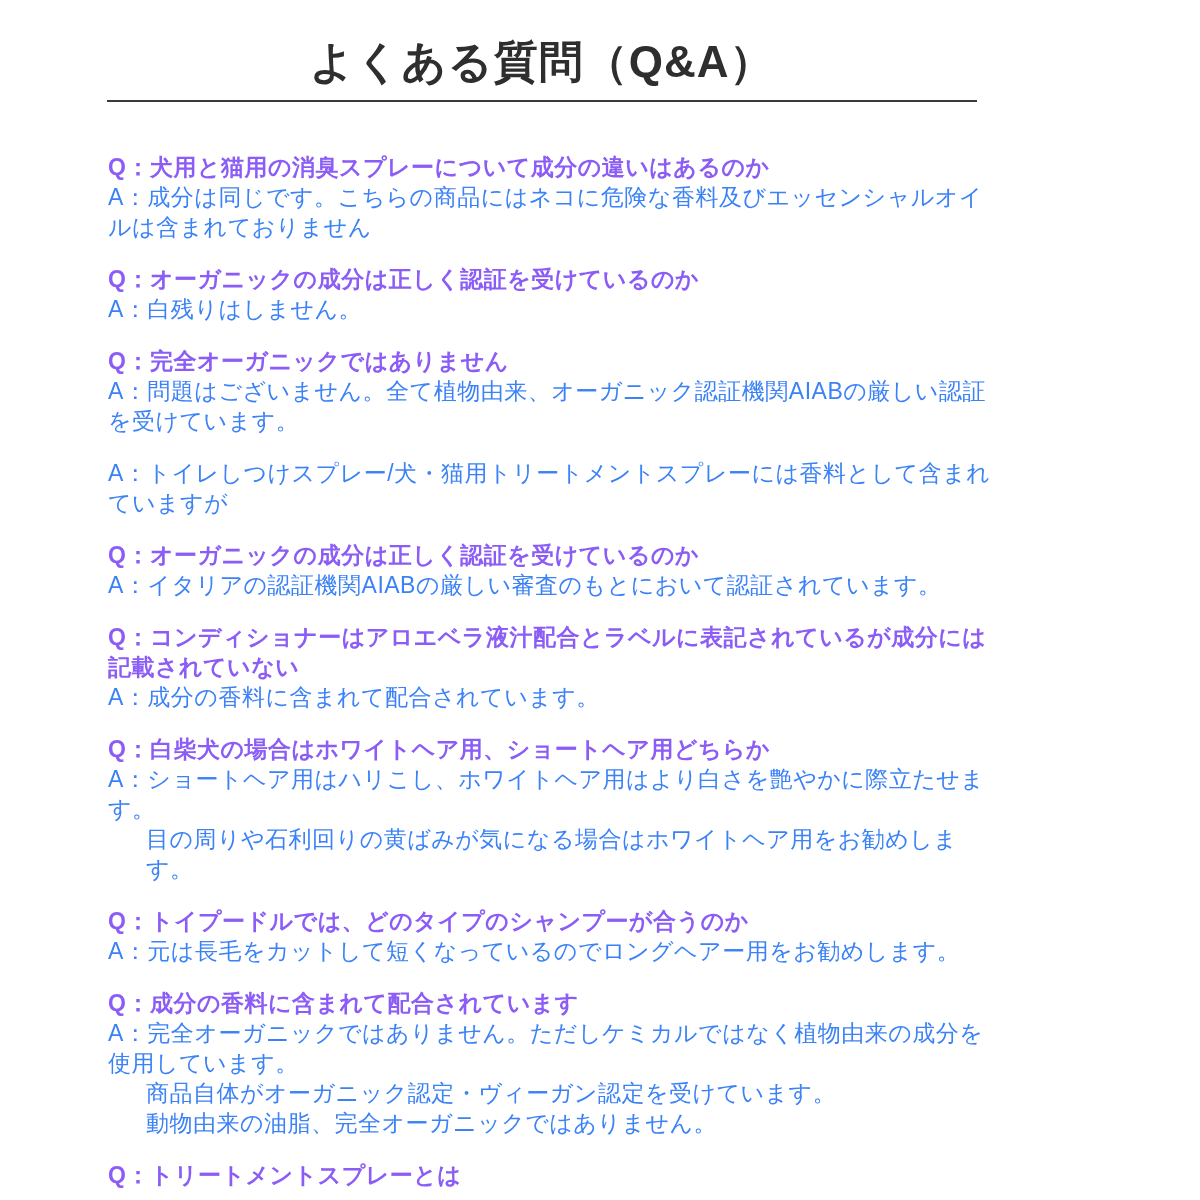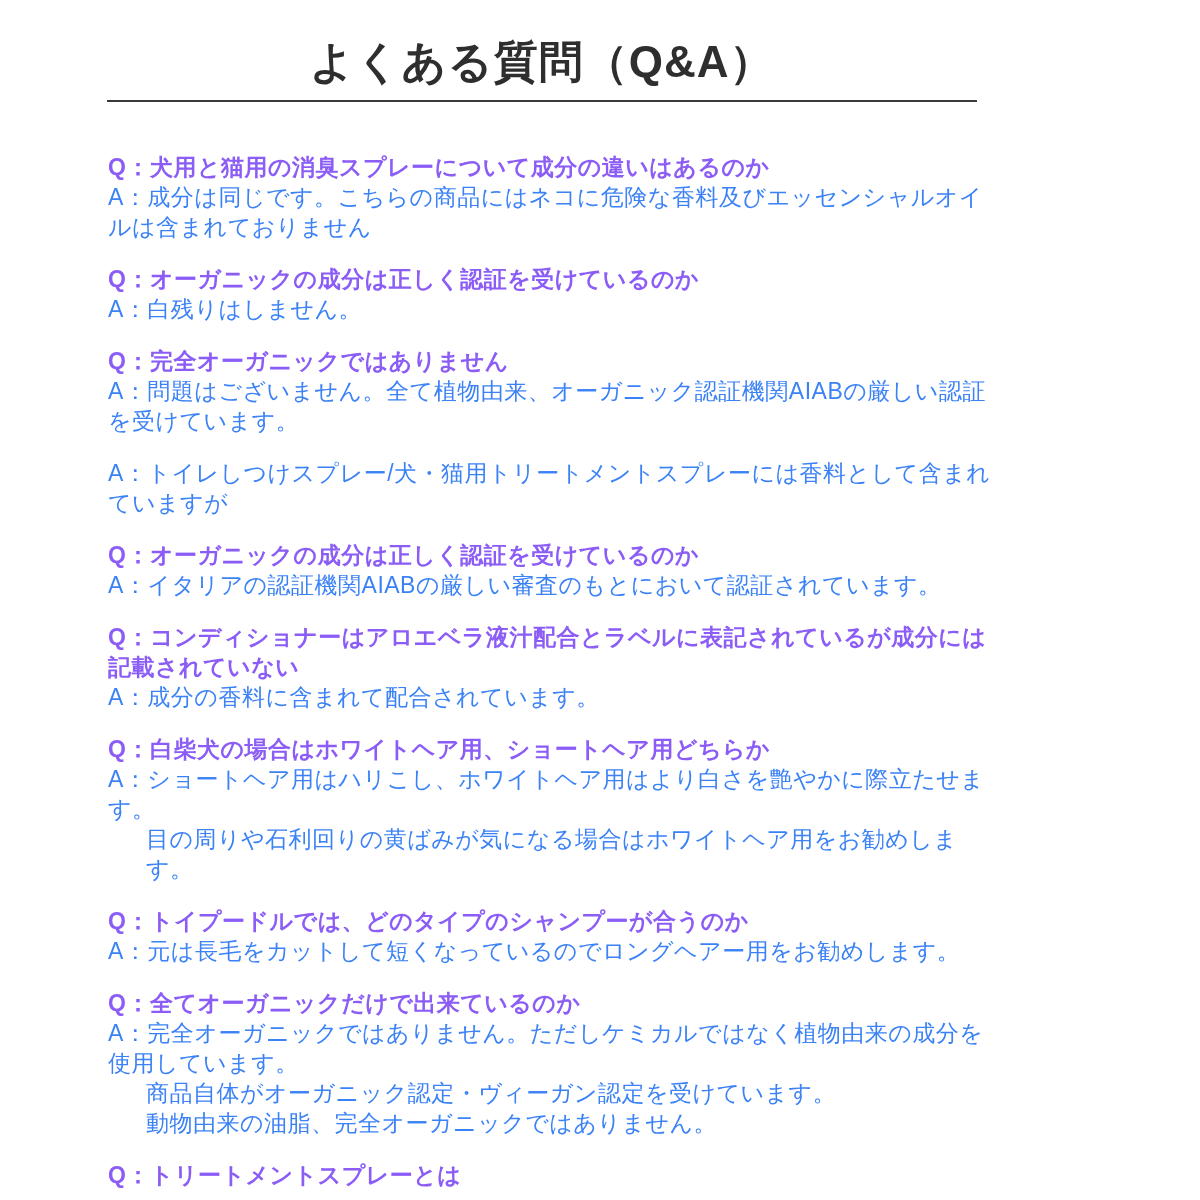--- a/index.html
+++ b/index.html
@@ -116,21 +116,21 @@
   </div>
 
   <div class="qa">
     <div class="q"><span class="prefix">Q：</span><span>トイプードルでは、どのタイプのシャンプーが合うのか</span></div>
     <div class="a">
           <div class="a-line"><span class="prefix">A：</span>元は長毛をカットして短くなっているのでロングヘアー用をお勧めします。</div>
         </div>
   </div>
 
   <div class="qa">
-    <div class="q"><span class="prefix">Q：</span><span>全てオーガニックだけで出来ているのか</span></div>
+    <div class="q"><span class="prefix">Q：</span><span>成分の香料に含まれて配合されています</span></div>
     <div class="a">
           <div class="a-line"><span class="prefix">A：</span>完全オーガニックではありません。ただしケミカルではなく植物由来の成分を使用しています。</div>
           <div class="a-line cont">商品自体がオーガニック認定・ヴィーガン認定を受けています。</div>
           <div class="a-line cont">動物由来の油脂、完全オーガニックではありません。</div>
         </div>
   </div>
 
   <div class="qa">
     <div class="q"><span class="prefix">Q：</span><span>トリートメントスプレーとは</span></div>
 

